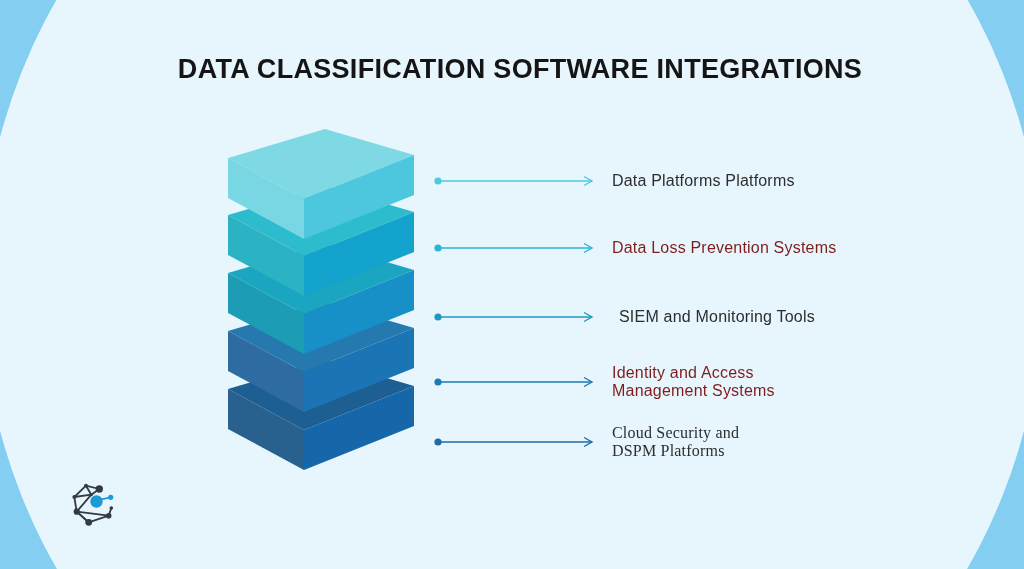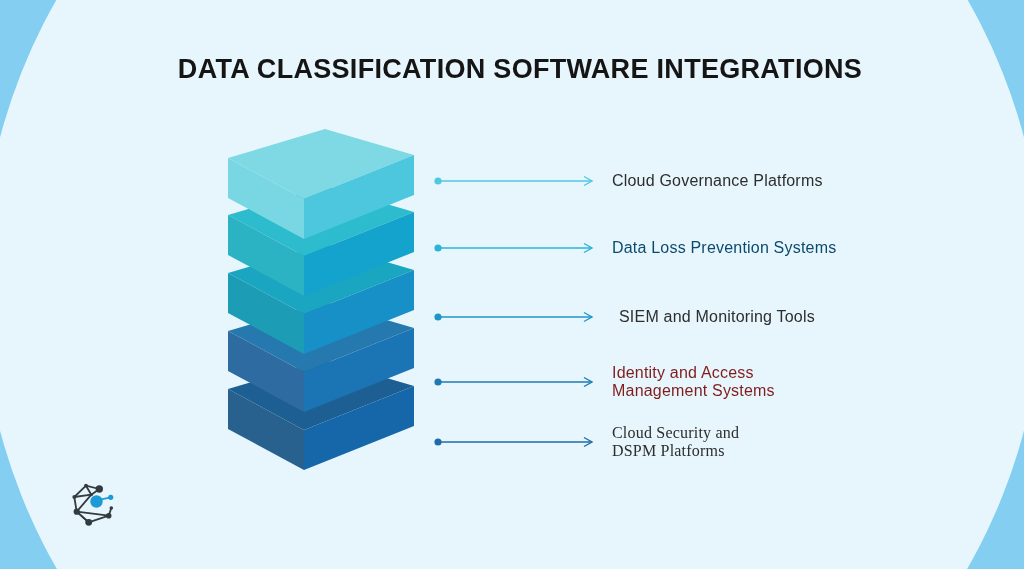--- a/index.html
+++ b/index.html
@@ -63,30 +63,30 @@
     <polygon class="face-right" points="304,199 414,155 414,195 304,239" fill="#4cc7de"></polygon>
   </g>
 </svg>
 
 <div class="row" style="top:160px">
   <svg class="connector" width="166" height="14" viewBox="0 0 166 14">
     <line class="stroke" x1="4" y1="7" x2="157" y2="7" stroke-width="1.4" stroke="#4fc8e2"></line>
     <path class="stroke" d="M150,2.5 L158,7 L150,11.5" fill="none" stroke-width="1.4" stroke="#4fc8e2"></path>
     <circle class="dot" cx="4" cy="7" r="3.6" fill="#4fc8e2"></circle>
   </svg>
-  <div class="row-label" style="color: rgb(45, 45, 45);">Cloud Governance Platforms</div>
+  <div class="row-label" style="color: rgb(45, 45, 45);">Data Platforms Platforms</div>
 </div>
 
 <div class="row" style="top:227px">
   <svg class="connector" width="166" height="14" viewBox="0 0 166 14">
     <line class="stroke" x1="4" y1="7" x2="157" y2="7" stroke-width="1.4" stroke="#29b4d8"></line>
     <path class="stroke" d="M150,2.5 L158,7 L150,11.5" fill="none" stroke-width="1.4" stroke="#29b4d8"></path>
     <circle class="dot" cx="4" cy="7" r="3.6" fill="#29b4d8"></circle>
   </svg>
-  <div class="row-label" style="color: #0c4a6e;">Data Loss Prevention Systems</div>
+  <div class="row-label" style="color: #7f1d1d;">Data Loss Prevention Systems</div>
 </div>
 
 <div class="row" style="top:296px">
   <svg class="connector" width="166" height="14" viewBox="0 0 166 14">
     <line class="stroke" x1="4" y1="7" x2="157" y2="7" stroke-width="1.4" stroke="#1f97c6"></line>
     <path class="stroke" d="M150,2.5 L158,7 L150,11.5" fill="none" stroke-width="1.4" stroke="#1f97c6"></path>
     <circle class="dot" cx="4" cy="7" r="3.6" fill="#1f97c6"></circle>
   </svg>
   <div class="row-label" style="color: rgb(45, 45, 45); margin-left: 19px;">SIEM and Monitoring Tools</div>
 </div>

